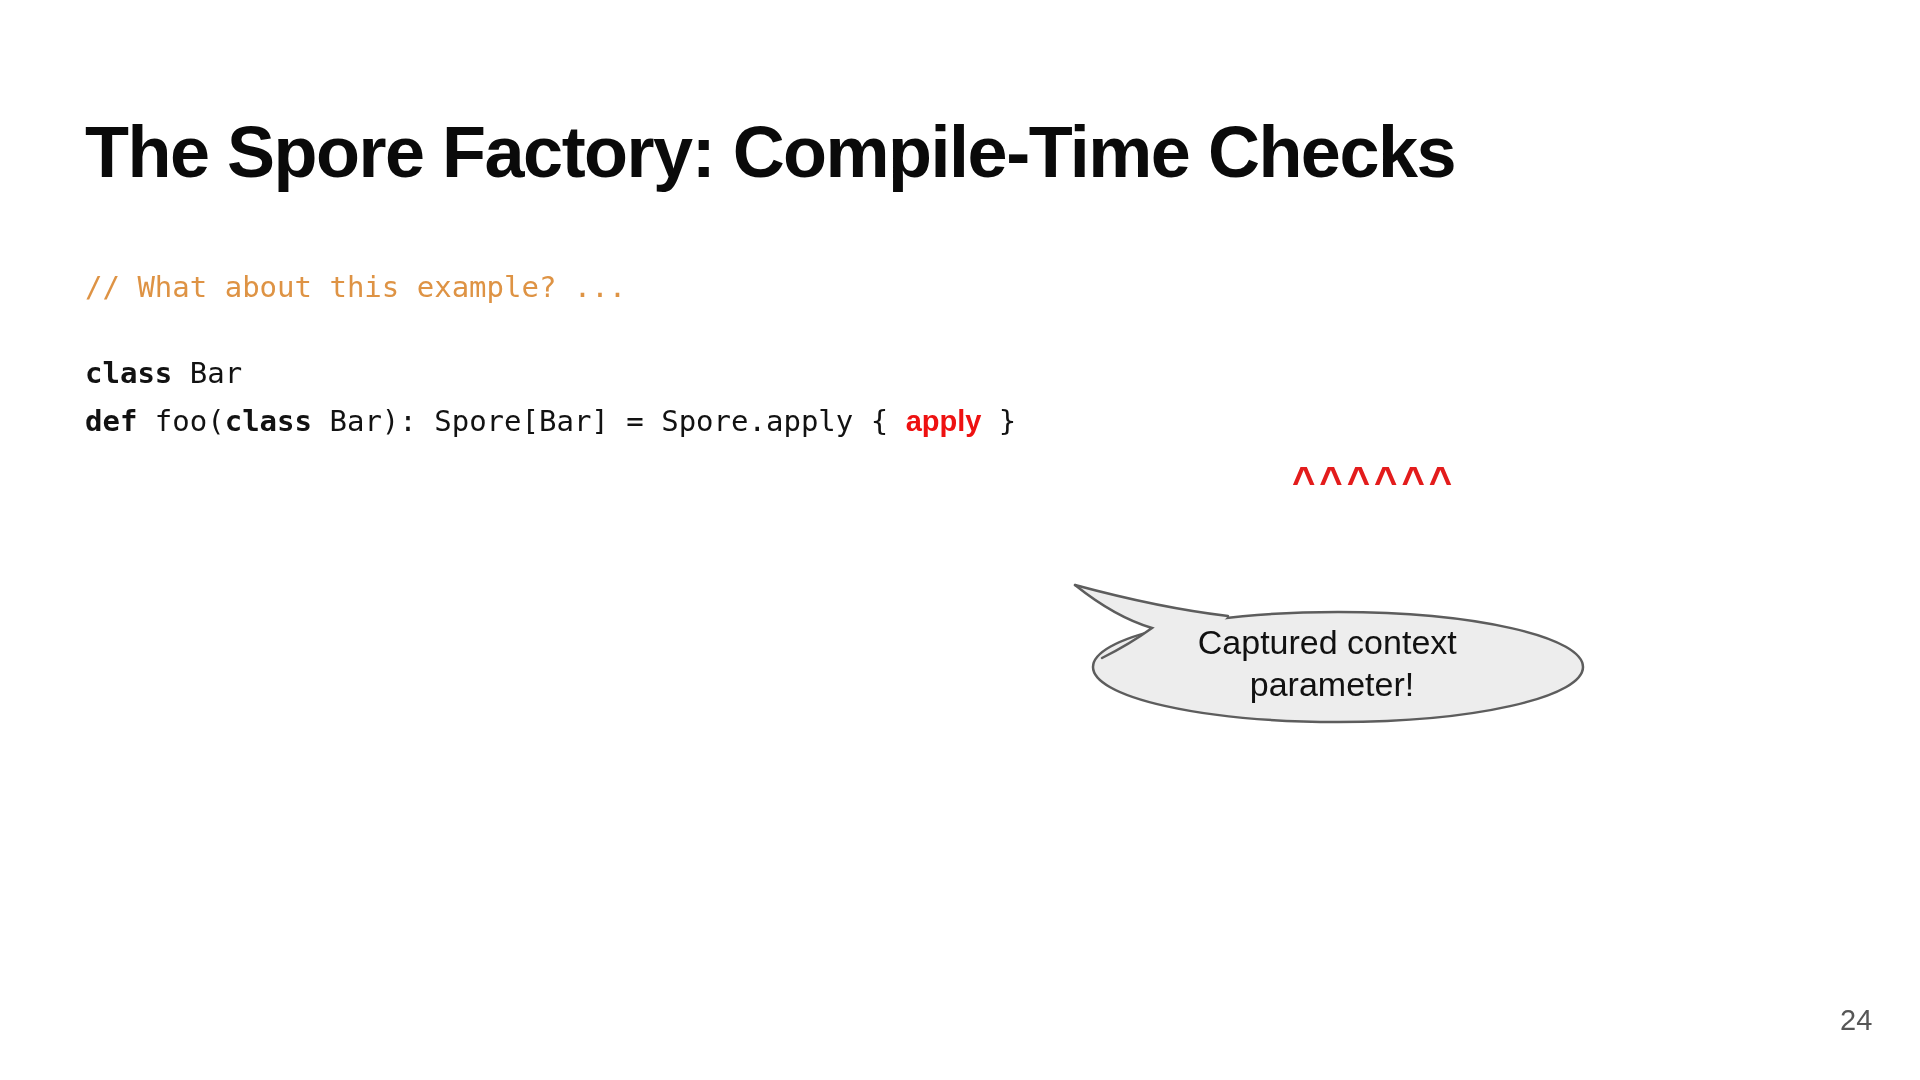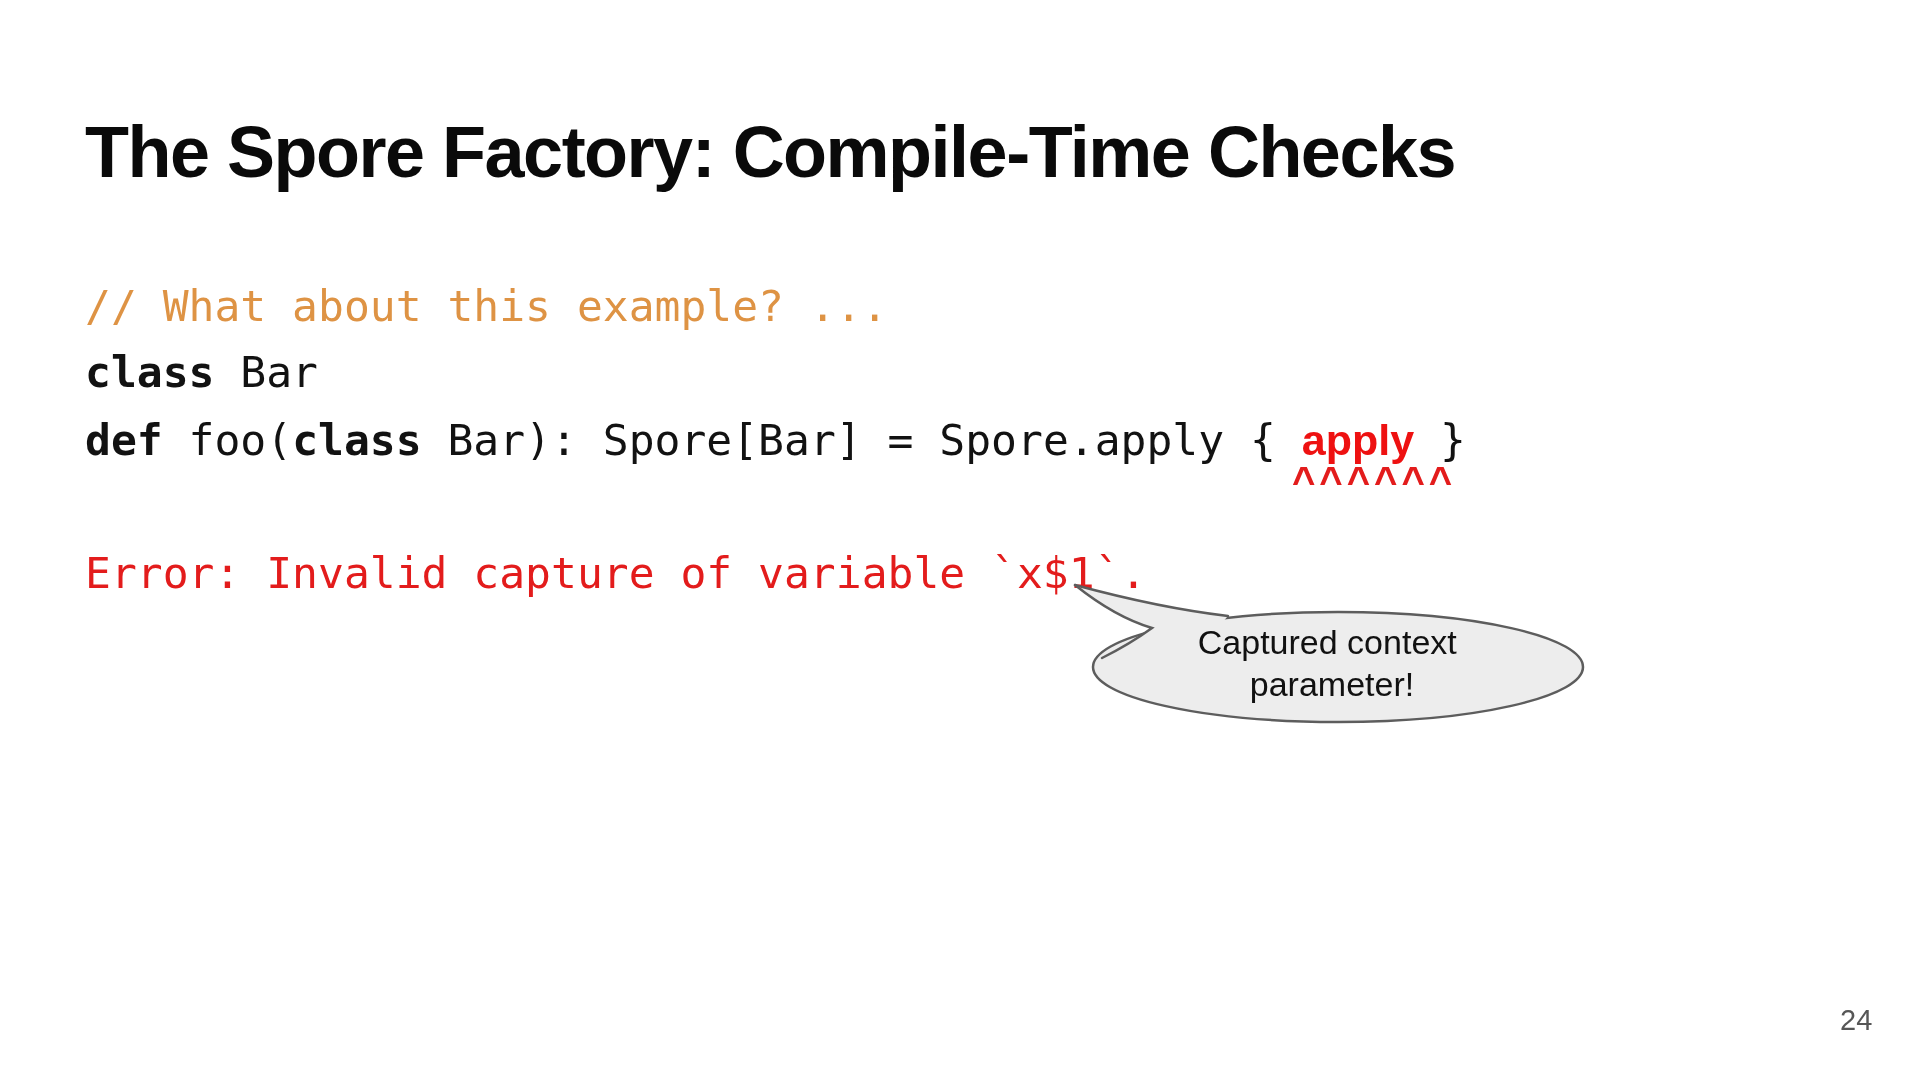--- a/index.html
+++ b/index.html
@@ -20,26 +20,25 @@
   }
   .title{
     position:absolute;left:85px;top:116px;
     font-family:"Liberation Sans",sans-serif;
     font-size:72px;font-weight:700;letter-spacing:-1.5px;
     color:var(--title-black,#0a0a0a);line-height:1;white-space:pre;
   }
   .code-line{
     position:absolute;left:85px;
     font-family:"DejaVu Sans Mono","Liberation Mono",monospace;
-    font-size:43px;line-height:1;white-space:pre;
+    font-size:29px;line-height:1;white-space:pre;
     color:var(--code-black,#121212);
-    margin-top:12px;
   }
   .comment-line{top:273px;color:var(--comment-orange,#de9344);}
-  .class-line{top:339px;text-align:center;}
+  .class-line{top:359px;text-align:center;}
   .def-line{top:407px;}
   .error-line{top:540px;color:var(--error-red,#e31c1c);}
   .kw{font-weight:700;}
   .summon{
     font-family:"Liberation Sans",sans-serif;
     font-weight:700;color:var(--summon-red,#ee1111);
   }
   .carets-line{
     position:absolute;left:1292px;top:461px;
     font-family:"Liberation Sans",sans-serif;
@@ -68,21 +67,20 @@
   <h1 class="title">The Spore Factory: Compile-Time Checks</h1>
 
   <div class="code-line comment-line">// What about this example? ...</div>
 
   <div class="code-line class-line"><span class="kw">class</span><span> Bar</span></div>
 
   <div class="code-line def-line"><span class="kw">def</span><span> foo(</span><span class="kw">class</span><span> Bar): Spore[Bar] = Spore.apply { </span><span class="summon">apply</span><span> }</span></div>
 
   <div class="carets-line">^^^^^^</div>
 
-  <div class="code-line error-line">Error: Invalid capture of variable `x$1`.</div>
 
   <svg class="callout-svg" viewBox="0 0 1920 1080" aria-hidden="true">
     <ellipse class="bubble-shape" cx="1338" cy="667" rx="245" ry="55"></ellipse>
     <path class="bubble-fill-only" d="M1075,585 Q1160,608 1228,616 L1180,670 L1102,658 Q1130,644 1152,628 Q1115,617 1075,585 Z"></path>
     <path class="bubble-edge" d="M1075,585 Q1160,608 1228,616"></path>
     <path class="bubble-edge" d="M1075,585 Q1115,617 1152,628 Q1130,644 1102,658"></path>
     <text class="bubble-text">
       <tspan x="1332" y="654">Captured context</tspan>
       <tspan x="1332" y="696">parameter!</tspan>
     </text>

